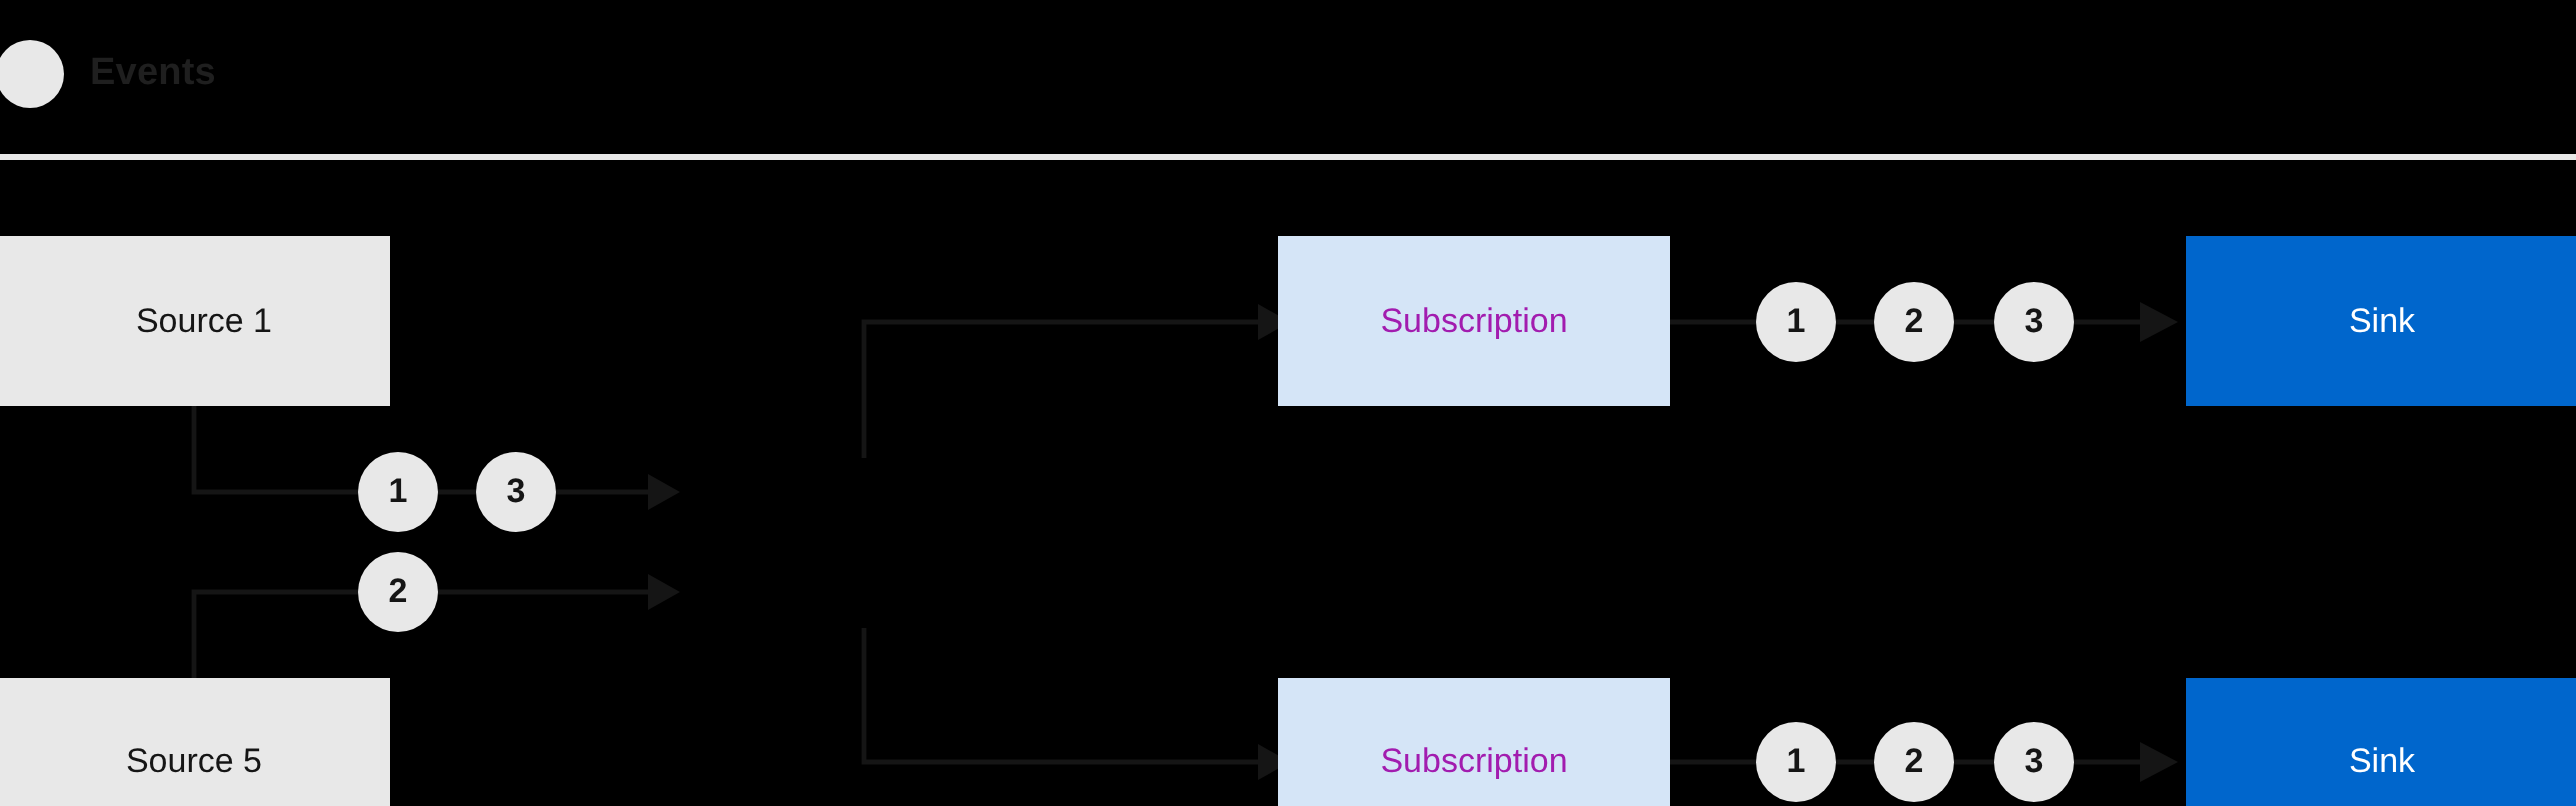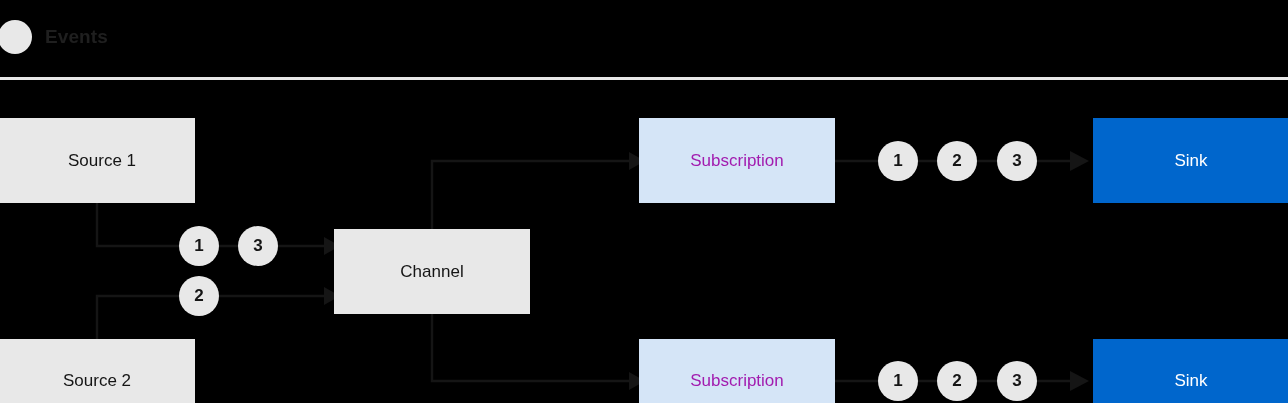--- a/index.html
+++ b/index.html
@@ -150,26 +150,23 @@
 
     <path class="wire" d="M 835 360 L 1083 360"></path>
     <polygon class="wire-head" points="1070,350 1089,360 1070,370"></polygon>
   </svg>
 
   <div class="node node-gray" style="left:-1px; top:97px; width:196px; height:85px;padding-left:10px;">
     <span>Source 1</span>
   </div>
 
   <div class="node node-gray" style="left:-1px; top:318px; width:196px; height:92px;">
-    <span style="position:relative; top:-4px;">Source 2</span>
+    <span style="position:relative; top:-4px;">Source 5</span>
   </div>
 
-  <div class="node node-gray" style="left:334px; top:208px; width:196px; height:85px;">
-    <span>Channel</span>
-  </div>
 
   <div class="node node-lightblue" style="left:639px; top:97px; width:196px; height:85px;">
     <span>Subscription</span>
   </div>
 
   <div class="node node-lightblue" style="left:639px; top:318px; width:196px; height:92px;">
     <span style="position:relative; top:-4px;">Subscription</span>
   </div>
 
   <div class="node node-blue" style="left:1093px; top:97px; width:200px; height:85px;">

